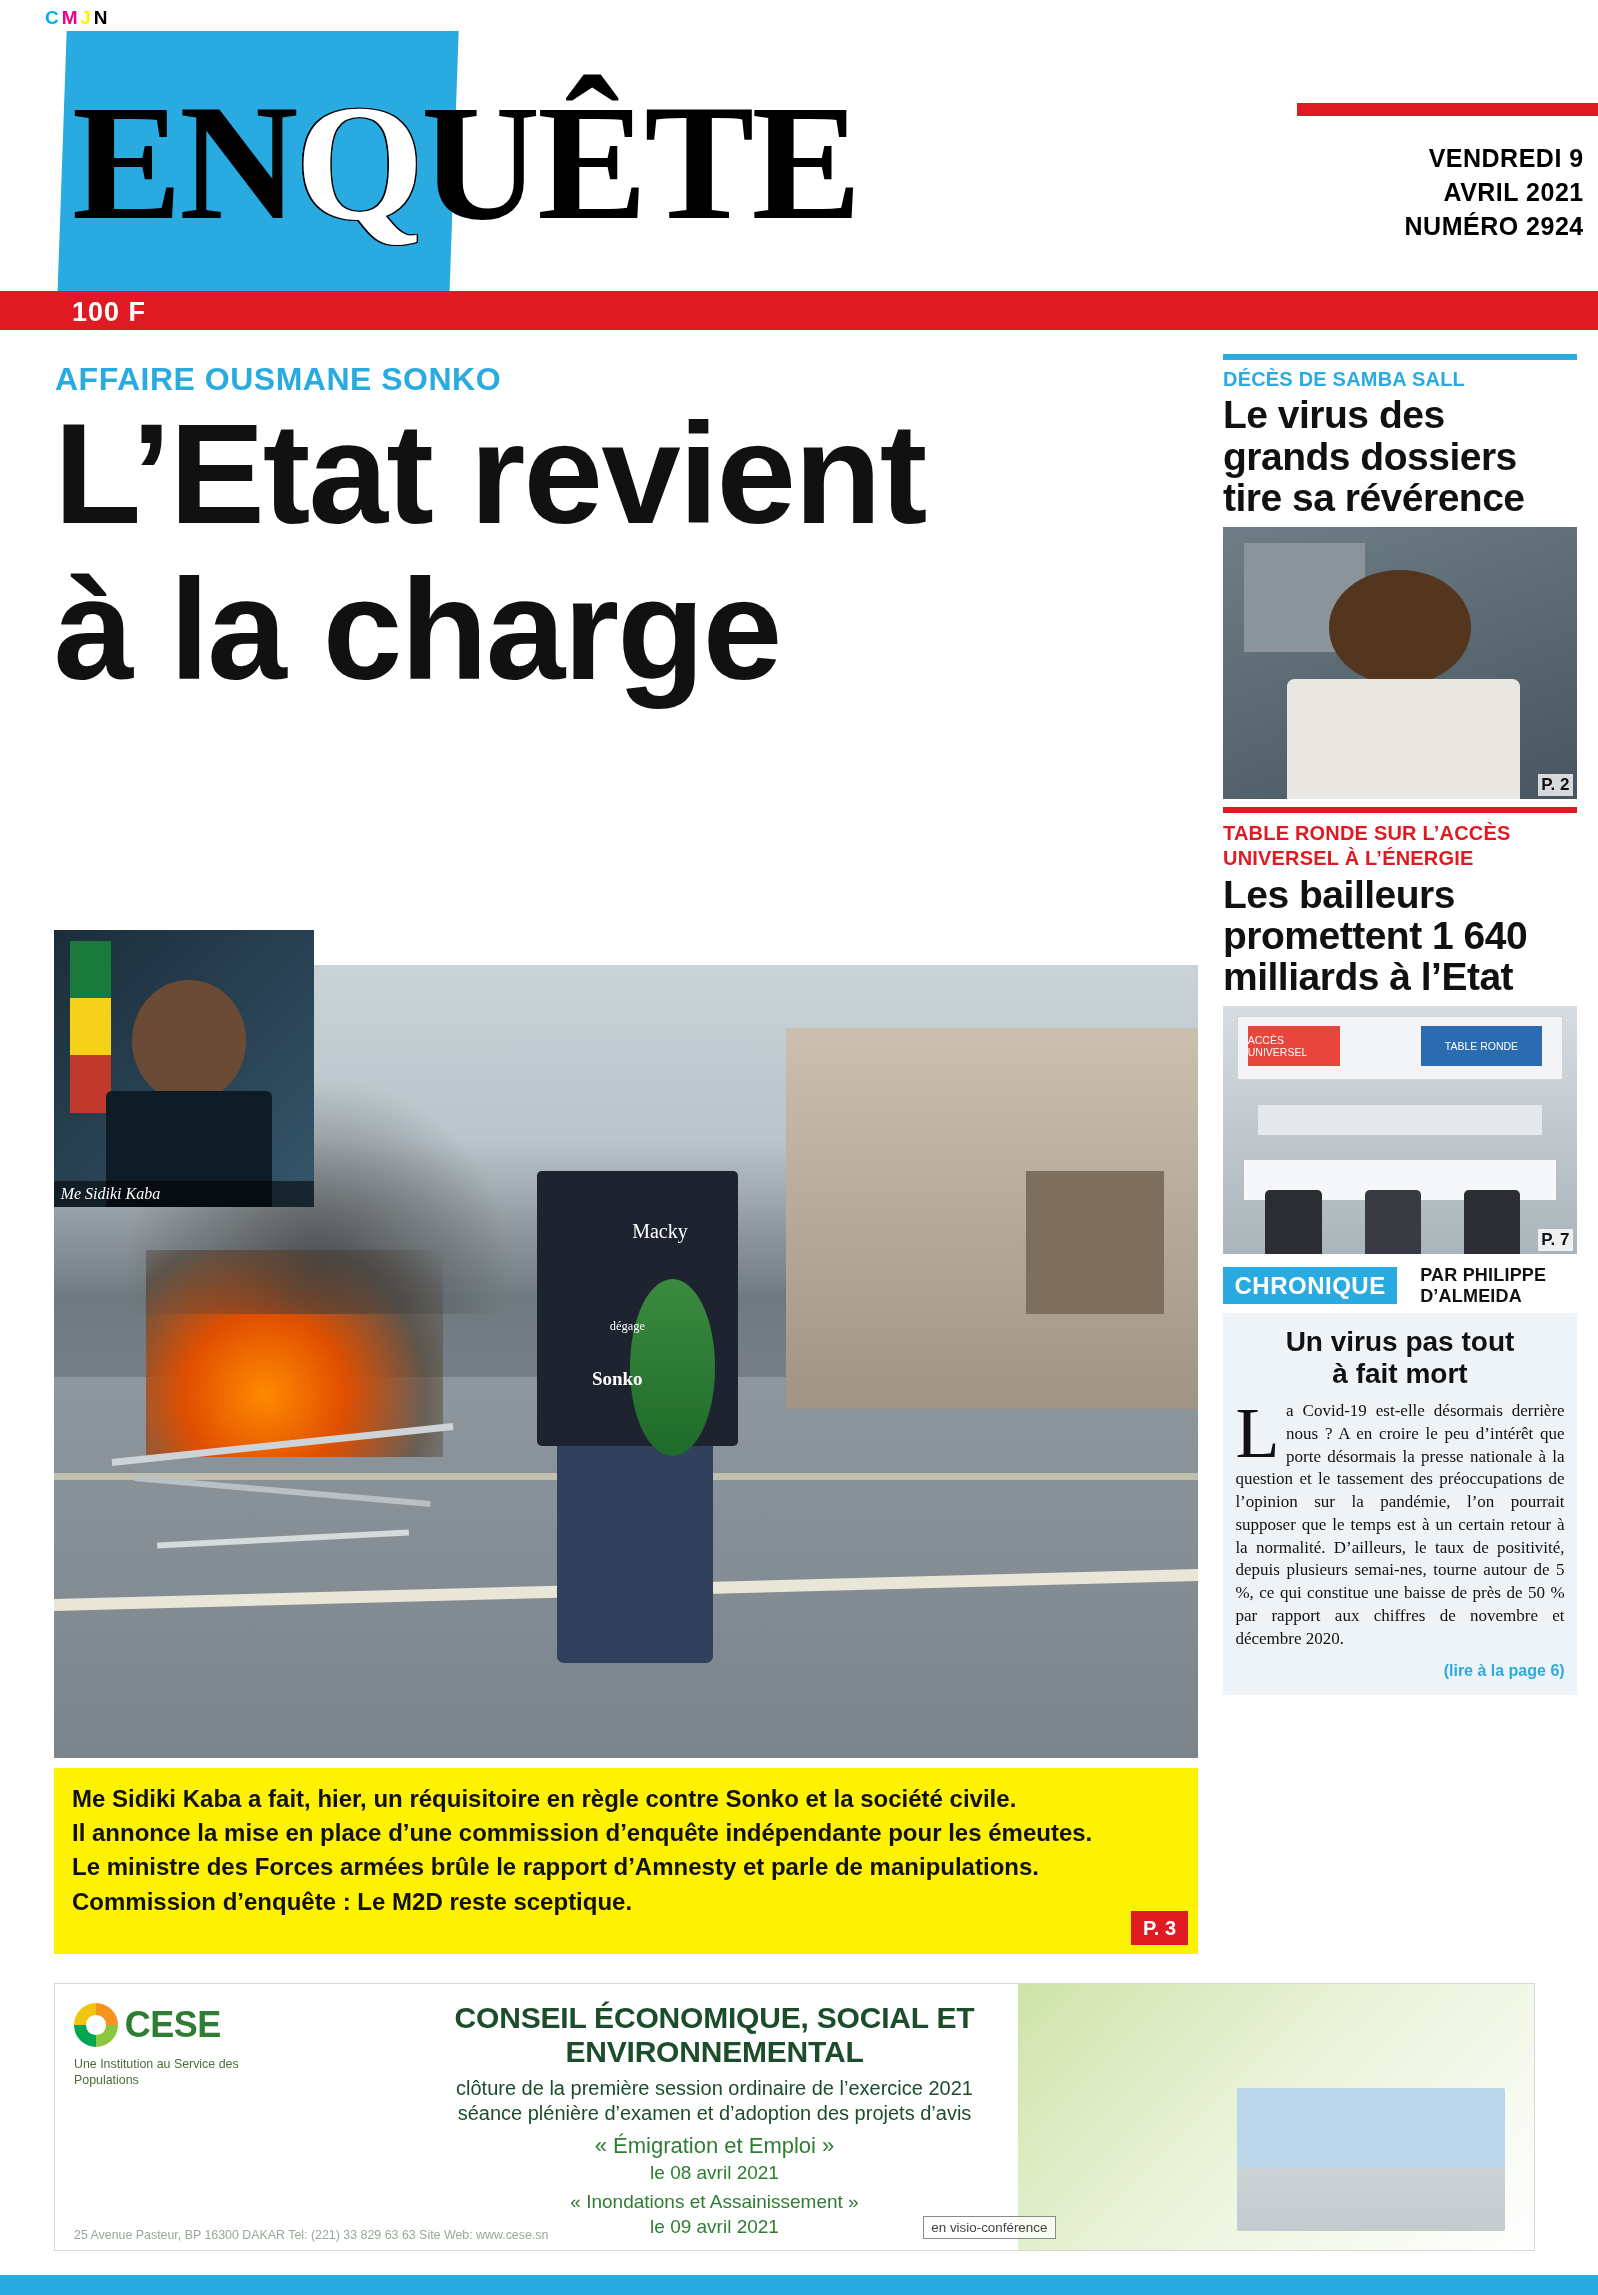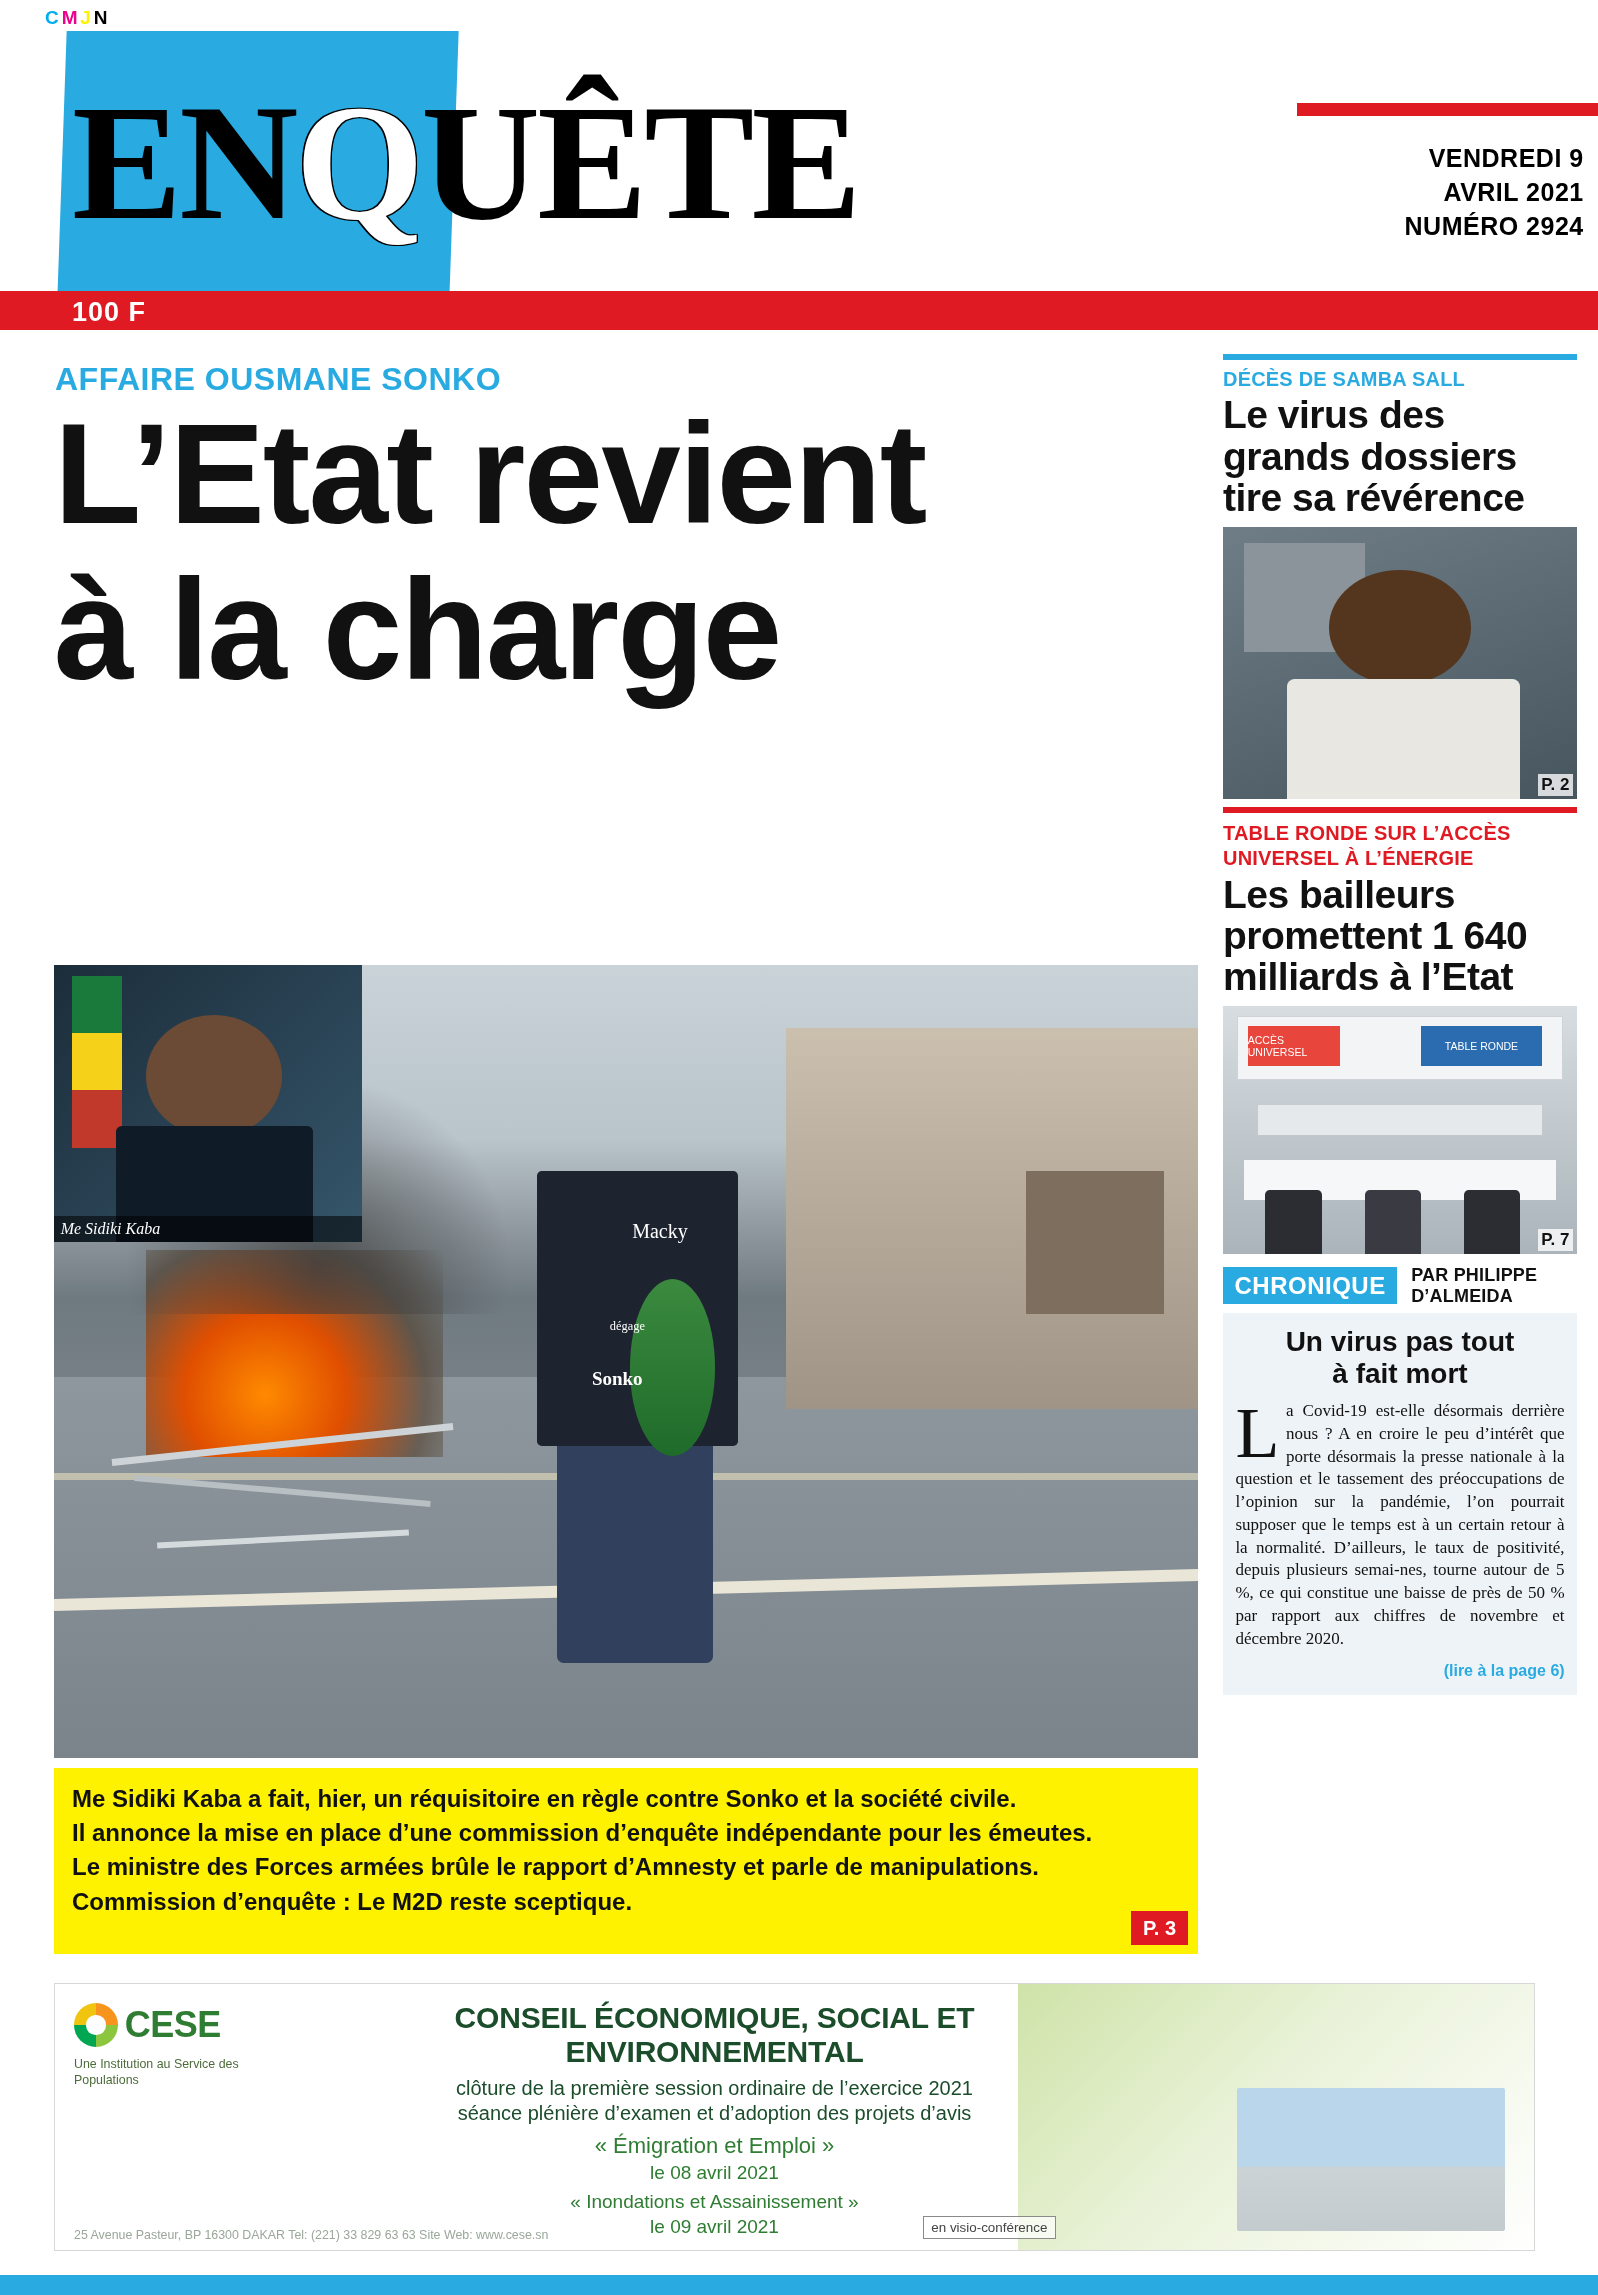--- a/index.html
+++ b/index.html
@@ -135,22 +135,22 @@
     left: 54px;
     top: 965px;
     width: 1144px;
     height: 793px;
     overflow: hidden;
     background: #7d8a92;
   }
   .photo-inset {
     position: absolute;
     left: 54px;
-    top: 965px;
-    width: 308px;
+    top: 930px;
+    width: 260px;
     height: 277px;
     overflow: hidden;
     border: 0;
     background: #2b3a4a;
     z-index: 4;
   }
   .inset-cap {
     position: absolute;
     left: 0;
     bottom: 0;
@@ -211,21 +211,21 @@
   }
   .rail-photo.short { height: 248px; }
   .tag-small {
     position: absolute; right: 3.8px; bottom: 2.9px;
     color: #111; font-size: 17px; font-weight: bold;
     background: rgba(255,255,255,0.78); padding: 1px 3.8px;
   }
 
   
   .chronique-head {
-    display: flex; align-items: center; gap: 14px;
+    display: flex; align-items: center; gap: 23px;
     margin-top: 10.5px;
   }
   .chronique-badge {
     background: #29abe2; color: #fff; font-size: 24px; font-weight: bold;
     padding: 4.8px 11.5px; letter-spacing: 0.5px;
   }
   .chronique-by { font-size: 18px; font-weight: bold; color: #111; letter-spacing: 0.2px; }
   .chronique-box {
     margin-top: 6.7px; background: #eef3f8; padding: 12.4px 12.4px 14.3px;
   }

